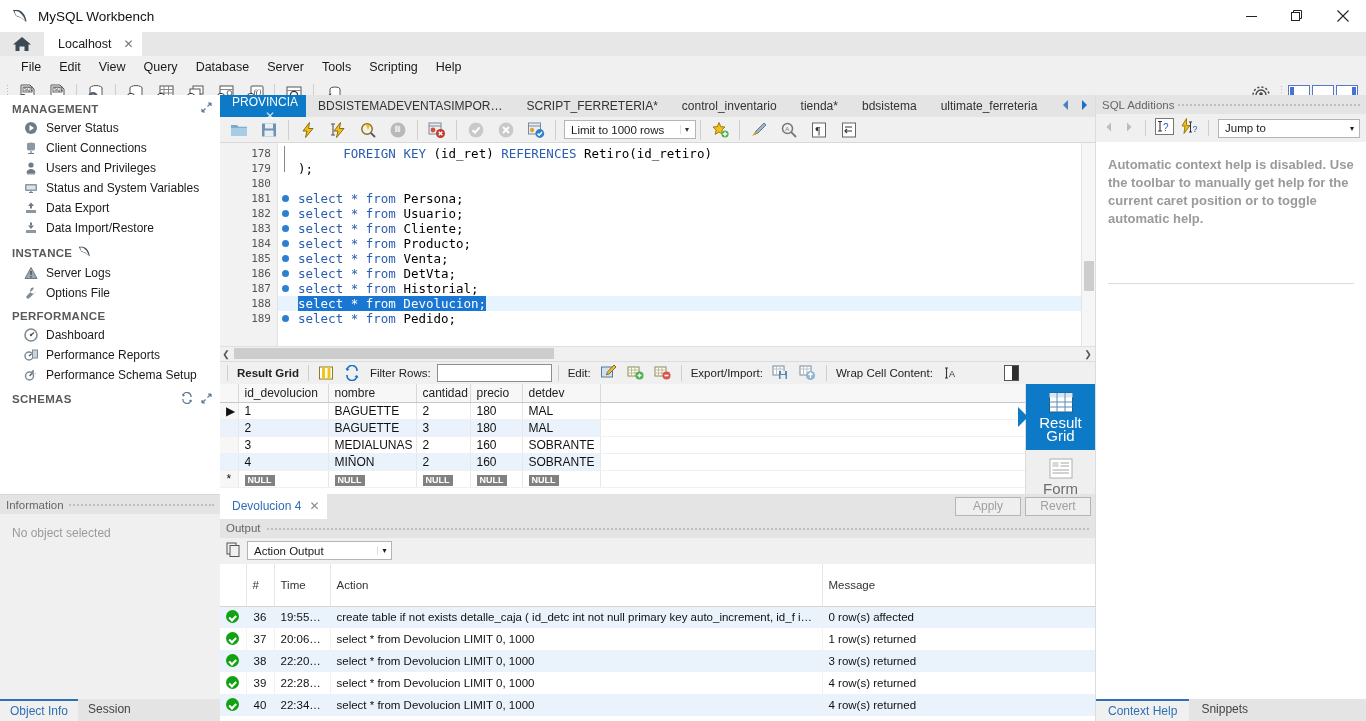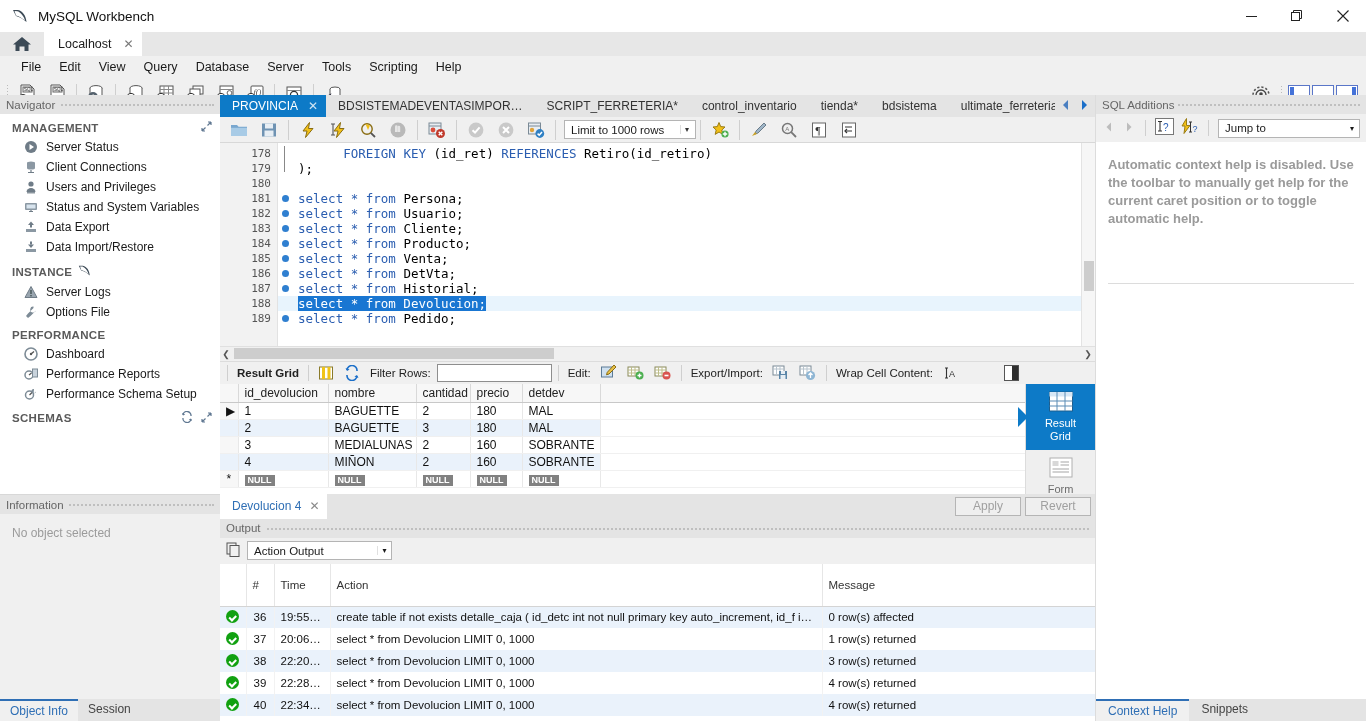--- a/index.html
+++ b/index.html
@@ -63,21 +63,21 @@
   .navtabs { height:22px; background:#e4e4e4; display:flex; align-items:stretch; font-size:12px; }
   .navtab { padding:3px 10px 8px 10px; color:#444; }
   .navtab.sel { background:#f0f0f0; color:#2f6fb5; border-top:2px solid #2f6fb5; }
 
   
   .center { flex:1; display:flex; flex-direction:column; background:#f0f0f0; min-width:0; }
 
   
   .edtabs { height:22px; background:#e4e4e4; display:flex; align-items:stretch; position:relative; }
   .edtab { display:flex; align-items:center; padding:0 12px; font-size:12px; color:#333; }
-  .edtab.active { background:#0d7ac7; color:#fff; padding:0 8px 0 12px; }
+  .edtab.active { background:#0d7ac7; color:#fff; padding:0 8px 0 12px;flex-direction:column; }
   .edtab .x { margin-left:10px; font-size:12px; opacity:.8; }
   .edtab-nav { position:absolute; right:0; top:0; height:22px; display:flex; align-items:center;
     background:#e4e4e4; padding:0 4px; gap:4px; }
 
   
   .sqltb { height:26px; background:#f0f0f0; display:flex; align-items:center; padding-left:4px;
     border-bottom:1px solid #d8d8d8; }
   .limit-sel { height:19px; background:#fff; border:1px solid #b4b4b4; display:flex; align-items:center;
     font-size:11.5px; padding:0 2px 0 6px; margin-left:4px; width:132px; justify-content:space-between; }
   .limit-sel .arr { width:13px; text-align:center; color:#333; font-size:8px; border-left:1px solid #ddd; }
@@ -116,21 +116,21 @@
      font-weight:normal; text-align:left; padding:2px 6px; height:19px; color:#222; }
   table.rg td { border-right:1px solid #e8e8e8; border-bottom:1px solid #f0f0f0; padding:1px 6px;
      height:17px; color:#111; }
   table.rg tr.alt td { background:#eaf2fb; }
   td.marker, th.marker { width:18px; background:#f7f7f7; border-right:1px solid #d9d9d9; text-align:center;
      color:#555; padding:0; }
   .nullbadge { background:#818181; color:#fff; font-size:9px; padding:0 3px; line-height:11px;
      display:inline-block; font-weight:bold; }
   .sidebtns { width:70px; background:#efefef; border-left:1px solid #dcdcdc; padding-top:0; }
   .sidebtn { height:66px; display:flex; flex-direction:column; align-items:center; justify-content:center;
-     font-size:11px; color:#6d6d6d; line-height:13px; text-align:center; position:relative; }
+     font-size:15px; color:#6d6d6d; line-height:13px; text-align:center; position:relative; }
   .sidebtn.active { background:#0d7ac7; color:#fff; }
   .sidebtn.active:after { content:""; position:absolute; left:-8px; top:23px; border:10px solid transparent;
      border-left-color:#0d7ac7; border-right:0; }
 
   
   .restabs { height:25px; background:#e4e4e4; display:flex; align-items:stretch; position:relative; }
   .restab { background:#fff; display:flex; align-items:center; padding:0 8px 0 12px; font-size:12px;
      color:#2f6fb5; }
   .restab .x { margin-left:8px; color:#888; }
   .btn { height:19px; min-width:66px; background:#efefef; border:1px solid #b5b5b5; font-size:12px;
@@ -332,24 +332,20 @@
       </div>
       <div class="panel-toggle">
         <i style="right:1px;top:1px;width:4px;bottom:1px;"></i>
       </div>
     </div>
   </div>
 
   <div class="body">
 
     <div class="navigator">
-      <div class="pane-head">
-        <span class="dotted"></span>
-        <span class="lbl">Navigator</span>
-      </div>
       <div class="nav-scroll">
 
         <div class="nav-section">
           <span>MANAGEMENT</span>
           <span class="sp"></span>
           <span>
             <svg width="11" height="11" viewBox="0 0 11 11">
                 <path d="M10 1 L6.5 4.5 M10 1 H7 M10 1 V4 M1 10 L4.5 6.5 M1 10 H4 M1 10 V7" stroke="#5f7791" stroke-width="1.2" fill="none"></path>
               </svg>
           </span>

